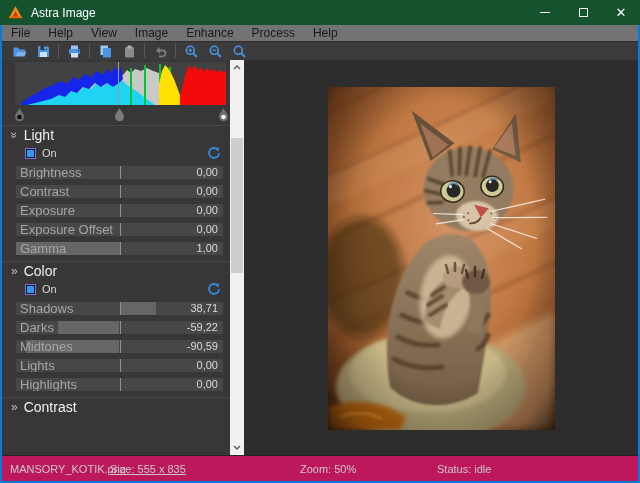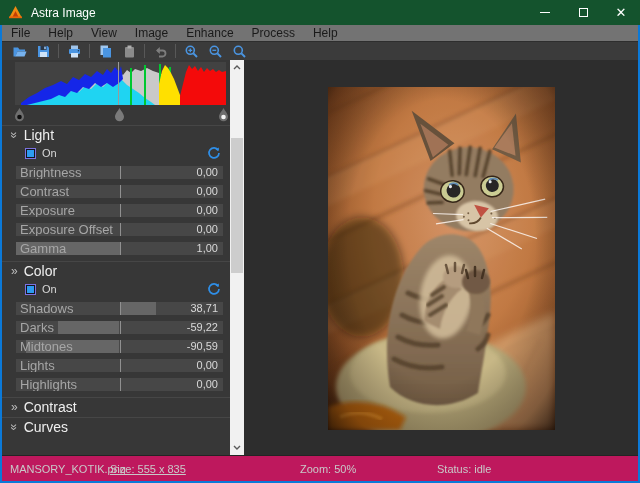--- a/index.html
+++ b/index.html
@@ -305,24 +305,20 @@
           <span class="slab">Highlights</span>
           <span class="sval">0,00</span>
         </div>
       </div>
 
       <div class="sheader">
         <span class="chev">»</span>
         <span class="sh-label">Contrast</span>
       </div>
 
-      <div class="sheader">
-        <span class="chev expanded">»</span>
-        <span class="sh-label">Curves</span>
-      </div>
     </div>
 
     <div class="pscroll">
       <div class="ps-arrow ps-up">
         <svg width="8" height="5" viewBox="0 0 8 5">
           <path d="M1 4 L4 1 L7 4" stroke="#5a5a5a" stroke-width="1.4" fill="none"></path>
         </svg>
       </div>
       <div class="ps-thumb"></div>
       <div class="ps-arrow ps-down">

